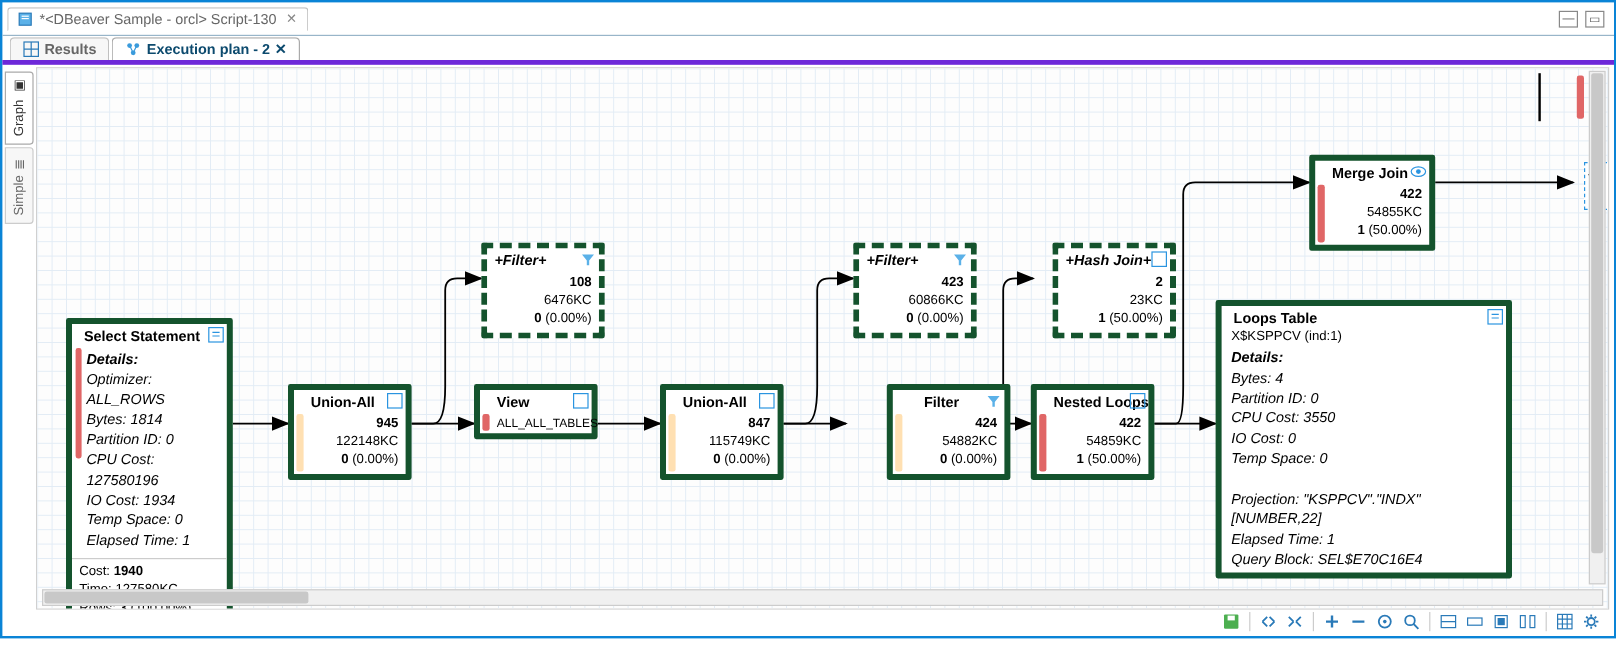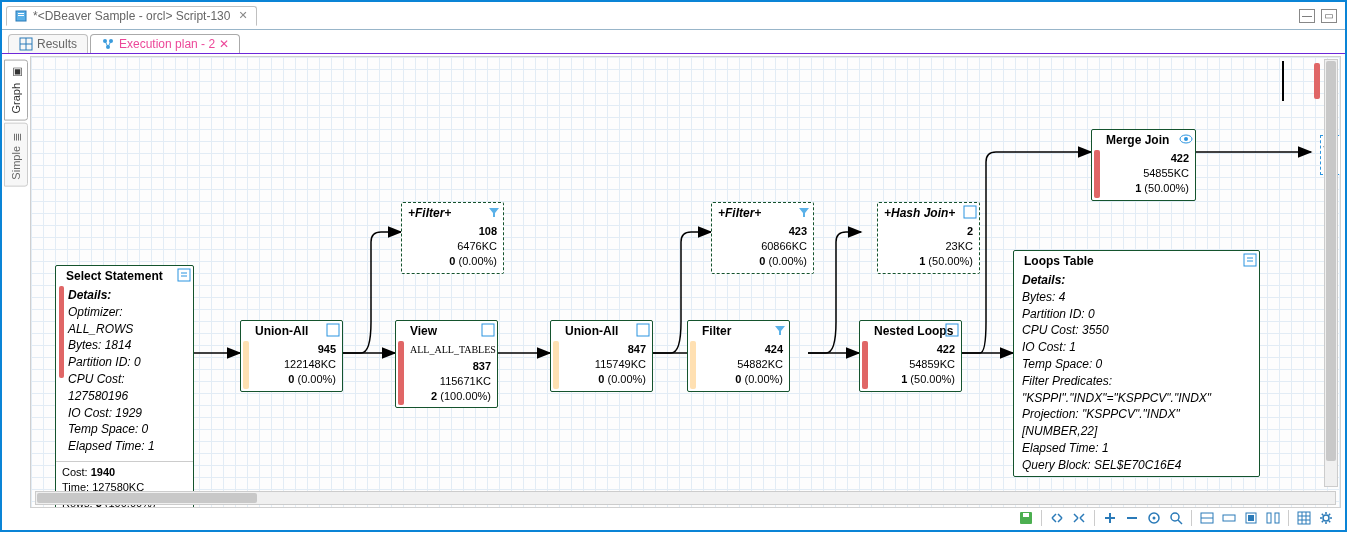--- a/index.html
+++ b/index.html
@@ -8,36 +8,36 @@
 
 .window { border: 2px solid #0a84d6; width: 1347px; height: 532px; position: relative; }
 
 .title-bar { display: flex; align-items: center; height: 28px; border-bottom: 1px solid #98b5c9; padding: 0 4px; gap: 4px; }
 .title-tab { display: inline-flex; align-items: center; gap: 4px; border: 1px solid #c0c0c0; border-bottom-color: #fff; background: #fff; padding: 2px 8px; font-size: 12px; color: #666; border-radius: 3px 3px 0 0; }
 .title-tab .script-icon { width: 14px; height: 14px; display: inline-flex; align-items: center; justify-content: center; }
 .title-tab .x { font-size: 11px; color: #888; padding-left: 4px; }
 .win-controls { margin-left: auto; display: flex; gap: 6px; padding-right: 4px;}
 .win-controls .wc { width: 16px; height: 14px; border: 1px solid #888; font-size: 10px; display: inline-flex; align-items: center; justify-content: center; color: #555;}
 
-.tabs-row { display: flex; align-items: flex-end; height: 24px; padding-left: 6px; gap: 2px; border-bottom: 1px solid #6d28d9; }
+.tabs-row { display: flex; align-items: flex-end; height: 24px; padding-left: 6px; gap: 2px; border-bottom: 4px solid #6d28d9; font-weight: bold; }
 .tab { display: inline-flex; align-items: center; gap: 4px; border: 1px solid #c0c0c0; border-bottom: none; padding: 2px 10px; font-size: 12px; color: #666; background: #f7f7f7; border-radius: 4px 4px 0 0;}
-.tab.active { background: #fff; color: #ec4899; border-color: #aaa; }
+.tab.active { background: #fff; color: #0c4a6e; border-color: #aaa; }
 .tab-icon { width: 14px; height: 14px; display: inline-flex; }
 
 .side-tabs { position: absolute; left: 2px; top: 58px; width: 24px; display: flex; flex-direction: column; gap: 2px;}
 .side-tab { writing-mode: vertical-rl; transform: rotate(180deg); font-size: 11px; color: #666; border: 1px solid #ccc; padding: 6px 3px; background: #f7f7f7; display: inline-flex; align-items: center; gap: 4px; border-radius: 3px 0 0 3px;}
 .side-tab.active { background: #fff; color: #333; border-color: #aaa; }
 .side-tab .st-icon { width: 12px; height: 12px; }
 
 .canvas-wrap { position: absolute; left: 28px; top: 54px; right: 4px; bottom: 22px; border: 1px solid #d0d0d0; overflow: hidden; }
 .grid-bg { position: absolute; inset: 0; background-color: #fdfdfd;
   background-image: linear-gradient(#e2ecf5 1px, transparent 1px), linear-gradient(90deg, #e2ecf5 1px, transparent 1px);
   background-size: 12px 12px; }
 
-.node { position: absolute; background: #fff; border: 1px solid #14532d; border-radius: 2px; box-shadow: 0 0 0 1px #fff inset; }
+.node { position: absolute; background: #fff; border: 5px solid #14532d; border-radius: 2px; box-shadow: 0 0 0 1px #fff inset; }
 .node.dashed { border-style: dashed; }
 .node .bar { position: absolute; left: 2px; top: 20px; bottom: 2px; width: 6px; background: #ffcc80; border-radius: 2px; }
 .node .bar.red { background: #e06666; }
 .node .bar.pale { background: #ffe0b2; }
 .node-title { font-size: 12px; font-weight: bold; padding: 3px 6px 2px 14px; white-space: nowrap; }
 .node .corner-icon { position: absolute; right: 2px; top: 2px; width: 14px; height: 14px; }
 .node-body { font-size: 11px; text-align: right; padding: 2px 6px 4px 10px; line-height: 1.35; }
 .node-body .num { display:block; }
 .node-body .pct b { font-weight: bold; }
 
@@ -158,21 +158,21 @@
             <line x1="4" y1="8" x2="10" y2="8" stroke="#2a94e0"></line>
           </svg></span>
       <div class="detail-title">Select Statement</div>
       <div class="bar-big"></div>
       <div class="detail-block" style="padding-left:12px;">
         <b><span>Details:</span></b><br>
         <span>Optimizer: ALL_ROWS</span><br>
         <span>Bytes: 1814</span><br>
         <span>Partition ID: 0</span><br>
         <span>CPU Cost: 127580196</span><br>
-        <span>IO Cost: 1929</span><br>
+        <span>IO Cost: 1934</span><br>
         <span>Temp Space: 0</span><br>
         <span>Elapsed Time: 1</span>
       </div>
       <div class="foot-row">
         <span>Cost: </span><b>1940</b><br>
         <span>Time: </span><span>127580KC</span><br>
         <span>Rows: </span><b>3</b><span> (100.00%)</span>
       </div>
     </div>
 
@@ -200,26 +200,21 @@
         <span class="pct"><b>0</b><span> (0.00%)</span></span>
       </div>
     </div>
 
     <div class="node" style="left:364px; top:263px; width:103px;">
       <div class="bar red"></div>
       <span class="corner-icon"><svg width="14" height="14">
             <rect x="1" y="1" width="12" height="12" fill="none" stroke="#2a94e0"></rect>
           </svg></span>
       <div class="node-title">View</div>
-      <div class="node-body" style="text-align:left; padding-left:14px; padding-bottom:0;"><span style="font-size:10px;font-family:Liberation Serif, serif;">ALL_ALL_TABLES</span></div>
-      <div class="node-body">
-        <span class="num"><b>837</b></span>
-        <span class="num">115671KC</span>
-        <span class="pct"><b>2</b><span> (100.00%)</span></span>
-      </div>
+      <div class="node-body" style="text-align:left; padding-left:14px; padding-bottom:0;"><span style="font-size:10px;">ALL_ALL_TABLES</span></div>
     </div>
 
     <div class="node" style="left:519px; top:263px; width:103px;">
       <div class="bar pale"></div>
       <span class="corner-icon"><svg width="14" height="14">
             <rect x="1" y="1" width="12" height="12" fill="none" stroke="#2a94e0"></rect>
           </svg></span>
       <div class="node-title">Union-All</div>
       <div class="node-body">
         <span class="num"><b>847</b></span>
@@ -233,21 +228,21 @@
             <polygon points="2,3 12,3 8,8 8,12 6,12 6,8" fill="#5bb1e8"></polygon>
           </svg></span>
       <div class="node-title" style="font-style:italic; padding-left:6px;">+Filter+</div>
       <div class="node-body">
         <span class="num"><b>423</b></span>
         <span class="num">60866KC</span>
         <span class="pct"><b>0</b><span> (0.00%)</span></span>
       </div>
     </div>
 
-    <div class="node" style="left:656px; top:263px; width:103px;">
+    <div class="node" style="left:708px; top:263px; width:103px;padding-left:12px;">
       <div class="bar pale"></div>
       <span class="corner-icon"><svg width="14" height="14">
             <polygon points="2,3 12,3 8,8 8,12 6,12 6,8" fill="#5bb1e8"></polygon>
           </svg></span>
       <div class="node-title">Filter</div>
       <div class="node-body">
         <span class="num"><b>424</b></span>
         <span class="num">54882KC</span>
         <span class="pct"><b>0</b><span> (0.00%)</span></span>
       </div>
@@ -292,28 +287,29 @@
       </div>
     </div>
 
     <div class="node big" style="left:982px; top:193px; width:247px;">
       <span class="corner-icon"><svg width="14" height="14">
             <rect x="1" y="1" width="12" height="12" fill="none" stroke="#2a94e0"></rect>
             <line x1="4" y1="5" x2="10" y2="5" stroke="#2a94e0"></line>
             <line x1="4" y1="8" x2="10" y2="8" stroke="#2a94e0"></line>
           </svg></span>
       <div class="detail-title">Loops Table</div>
+      <div class="detail-sub">X$KSPPCV (ind:1)</div>
       <div class="detail-block">
         <b><span>Details:</span></b><br>
         <span>Bytes: 4</span><br>
         <span>Partition ID: 0</span><br>
         <span>CPU Cost: 3550</span><br>
-        <span>IO Cost: 1</span><br>
+        <span>IO Cost: 0</span><br>
         <span>Temp Space: 0</span><br>
-        <span>Filter Predicates: "KSPPI"."INDX"="KSPPCV"."INDX"</span><br>
+        <br>
         <span>Projection: "KSPPCV"."INDX"[NUMBER,22]</span><br>
         <span>Elapsed Time: 1</span><br>
         <span>Query Block: SEL$E70C16E4</span>
       </div>
     </div>
 
     <div class="vstub"></div>
     <div class="cutoff-bar"></div>
     <div class="cutoff">
         <div class="ctxt">+E</div>

